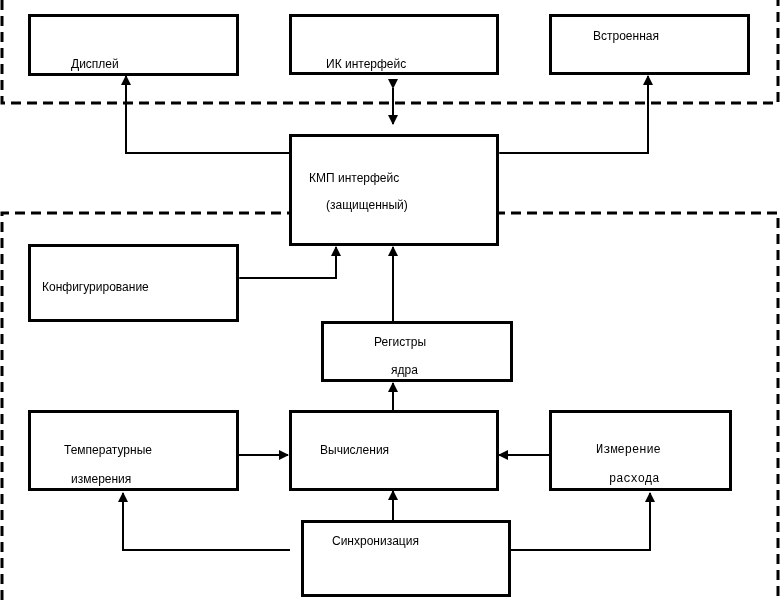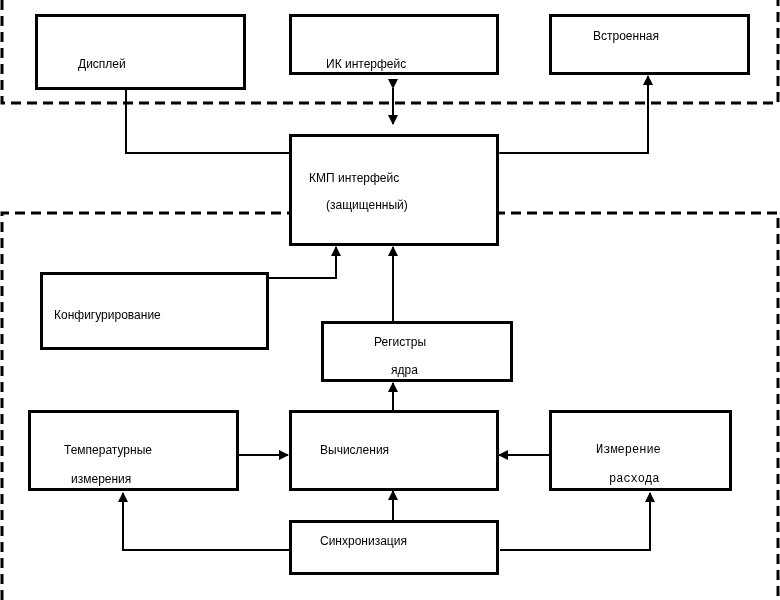--- a/index.html
+++ b/index.html
@@ -38,38 +38,38 @@
 
   <line x1="550" y1="455" x2="499" y2="455" stroke="#000" stroke-width="2" marker-end="url(#ah)"></line>
 
   <line x1="393" y1="521" x2="393" y2="491" stroke="#000" stroke-width="2" marker-end="url(#ah)"></line>
 
   <polyline points="290,550 123,550 123,493" fill="none" stroke="#000" stroke-width="2" marker-end="url(#ah)"></polyline>
 
   <polyline points="500,550 650,550 650,493" fill="none" stroke="#000" stroke-width="2" marker-end="url(#ah)"></polyline>
 </svg>
 
-<div class="box" style="left:35px;top:14px;width:211px;height:76px;">
+<div class="box" style="left:28px;top:14px;width:211px;height:62px;">
   <span class="lbl" style="left:40px;top:37px;">Дисплей</span>
 </div>
 
 <div class="box" style="left:289px;top:14px;width:210px;height:61px;text-decoration:underline;">
   <span class="lbl" style="left:34px;top:37px;">ИК интерфейс</span>
 </div>
 
 <div class="box" style="left:549px;top:14px;width:201px;height:61px;">
   <span class="lbl" style="left:41px;top:9px;">Встроенная</span>
 </div>
 
 <div class="box" style="left:289px;top:134px;width:210px;height:112px;">
   <span class="lbl" style="left:34px;top:58px;">(защищенный)</span>
   <span class="lbl" style="left:17px;top:31px;">КМП интерфейс</span>
 </div>
 
-<div class="box" style="left:40px;top:244px;width:229px;height:78px;margin-top:28px;">
+<div class="box" style="left:28px;top:244px;width:211px;height:78px;">
   <span class="lbl" style="left:11px;top:30px;">Конфигурирование</span>
 </div>
 
 <div class="box" style="left:289px;top:321px;width:192px;height:61px;margin-left:32px;">
   <span class="lbl" style="left:50px;top:8px;">Регистры</span>
   <span class="lbl" style="left:67px;top:36px;">ядра</span>
 </div>
 
 <div class="box" style="left:28px;top:410px;width:211px;height:81px;">
   <span class="lbl" style="left:33px;top:27px;">Температурные</span>
@@ -78,15 +78,15 @@
 
 <div class="box" style="left:289px;top:410px;width:210px;height:81px;">
   <span class="lbl" style="left:28px;top:27px;">Вычисления</span>
 </div>
 
 <div class="box" style="left:549px;top:410px;width:183px;height:81px;font-family:Liberation Mono, monospace;">
   <span class="lbl" style="left:44px;top:27px;">Измерение</span>
   <span class="lbl" style="left:57px;top:56px;">расхода</span>
 </div>
 
-<div class="box" style="left:289px;top:520px;width:210px;height:55px;">
+<div class="box" style="left:301px;top:520px;width:210px;height:77px;">
   <span class="lbl" style="left:28px;top:8px;">Синхронизация</span>
 </div>
 
 </body></html>

